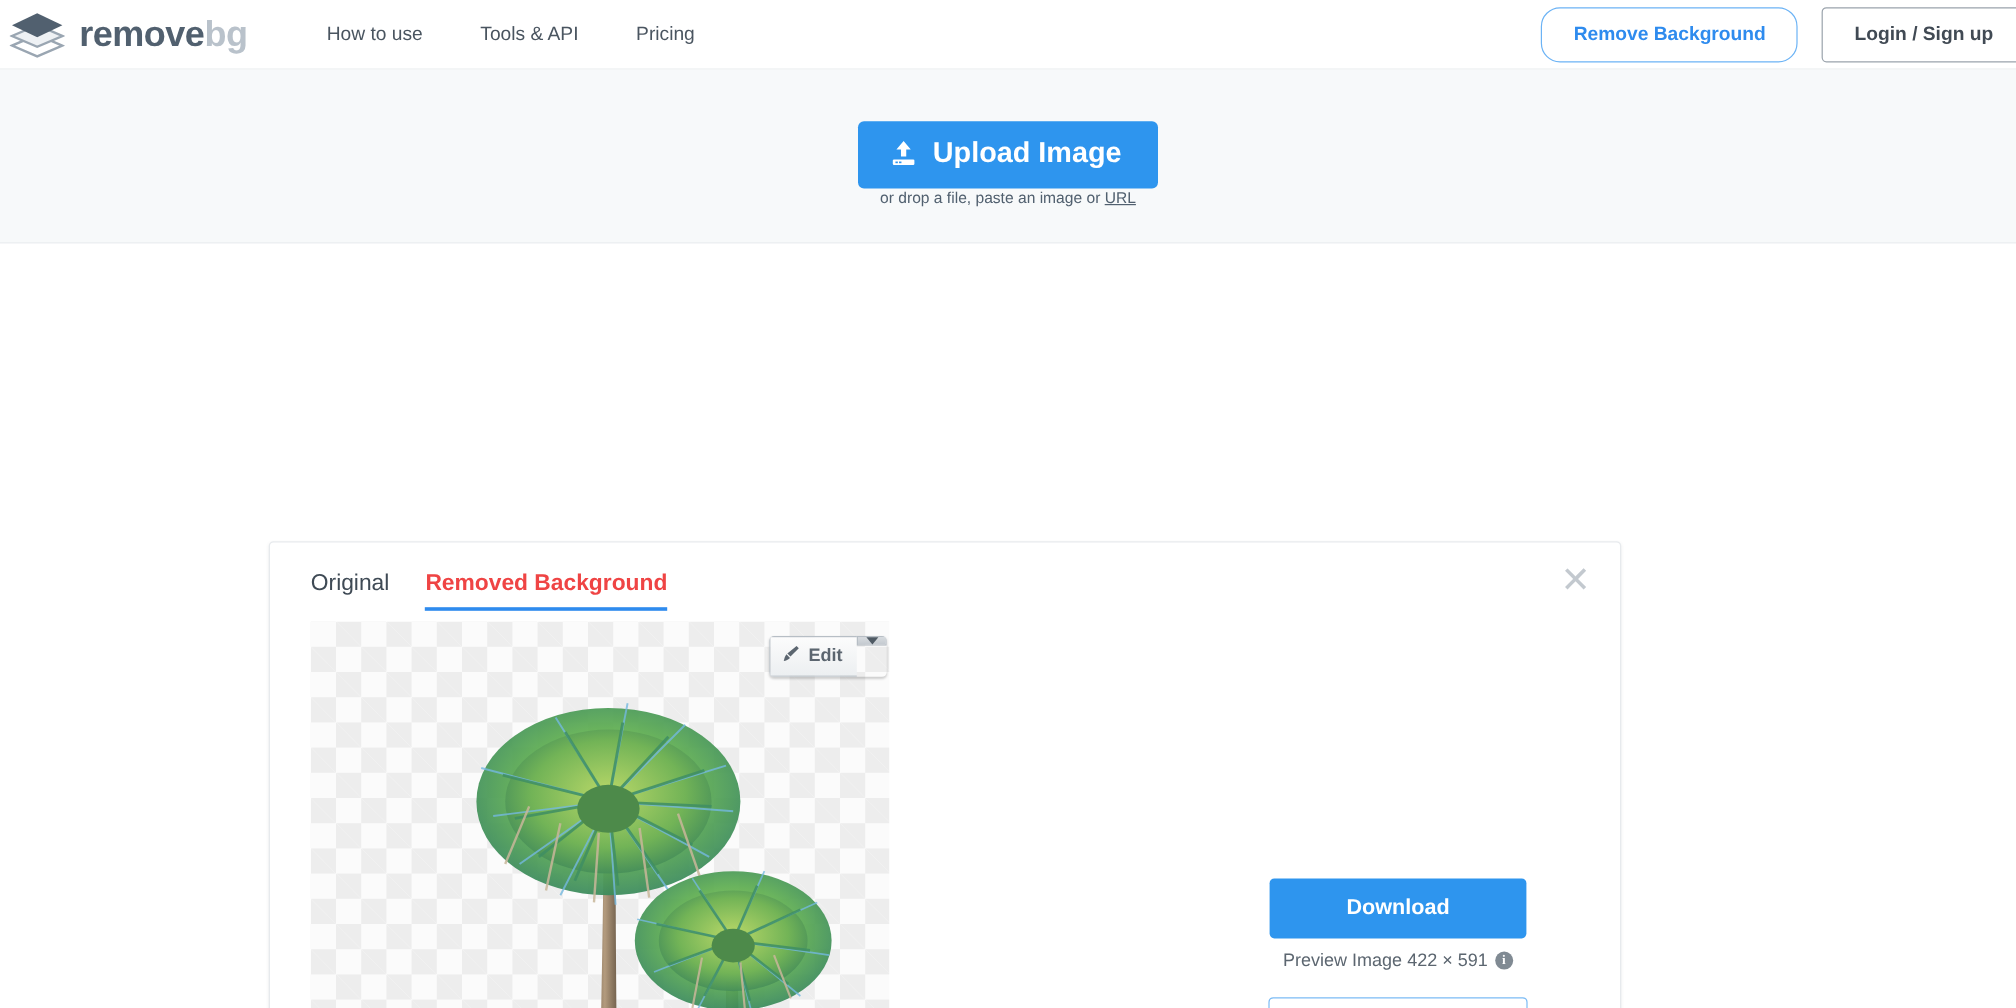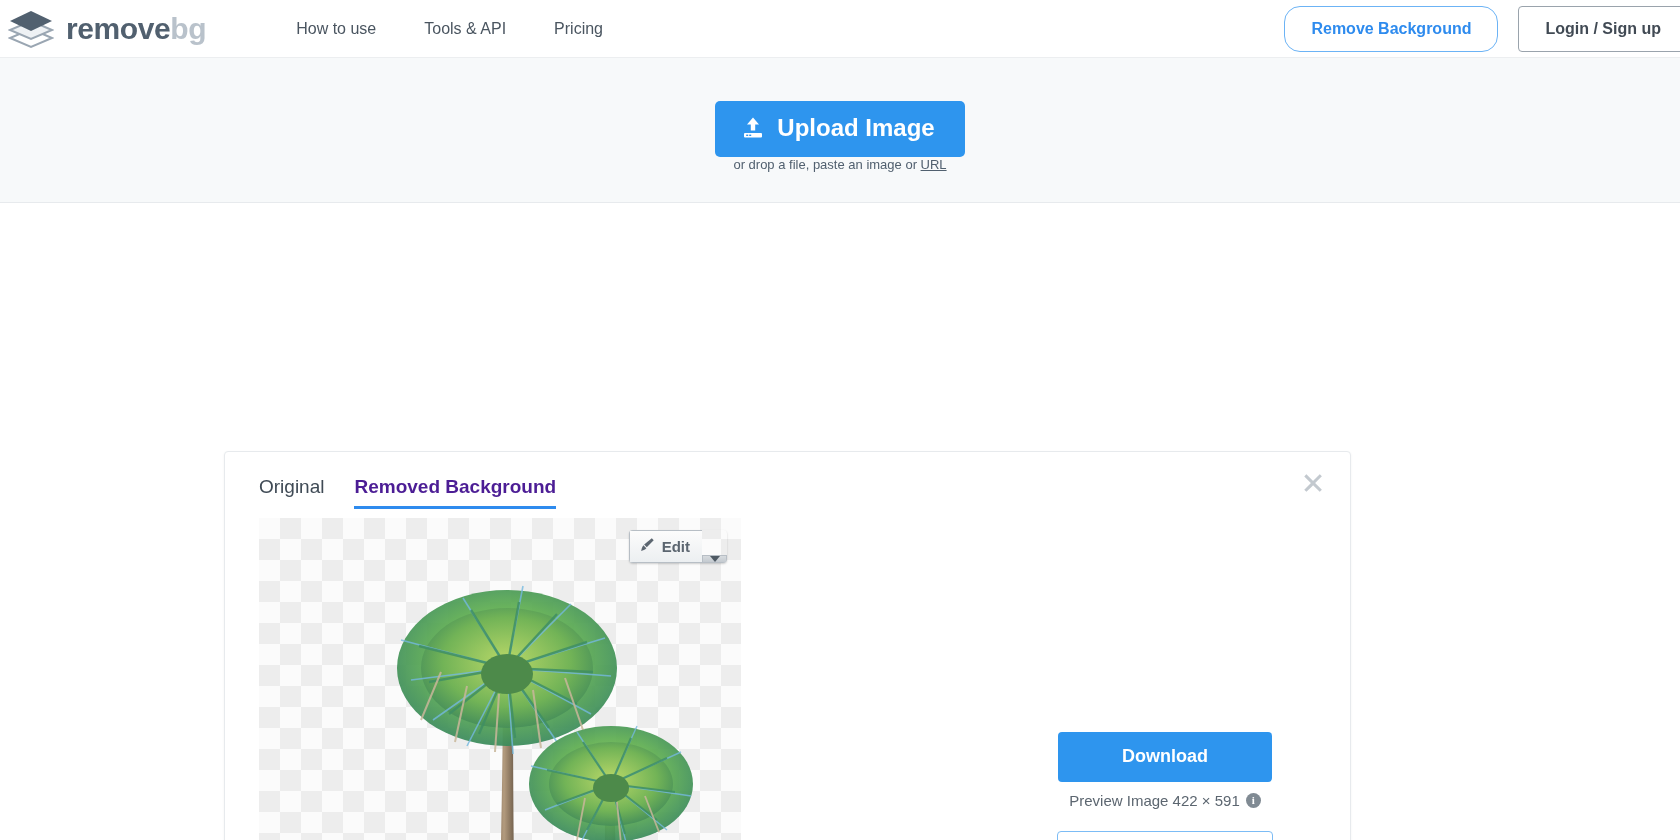--- a/index.html
+++ b/index.html
@@ -19,21 +19,21 @@
     align-items: center;
     padding-left: 8px;
     border-bottom: 1px solid #eceef0;
   }
   .logo-wrap { display: flex; align-items: center; gap: 12px; }
   .logo-mark { width: 46px; height: 40px; position: relative; }
   .logo-text { font-size: 30px; font-weight: 700; letter-spacing: -0.4px; }
   .logo-text .rm { color: #51606f; }
   .logo-text .bg { color: #b9c2cb; }
 
-  .nav { display: flex; align-items: flex-end; margin-left: 90px; gap: 48px; }
+  .nav { display: flex; align-items: flex-end; margin-left: 66px; gap: 48px; }
   .nav a {
     font-size: 16px; color: #4a5560; text-decoration: none; font-weight: 400;
     white-space: nowrap;
   }
 
   .header-actions {
     position: absolute; right: -8px; top: 50%; transform: translateY(-50%);
     display: flex; align-items: center; gap: 20px;
   }
   .btn-outline-blue {
@@ -73,21 +73,21 @@
     background: #fff;
     border: 1px solid #e7eaed;
     border-radius: 4px;
     box-shadow: 0 1px 3px rgba(0,0,0,0.05);
   }
   .tabs { display: flex; align-items: flex-end; gap: 30px; padding: 24px 0 0 34px; }
   .tab {
     font-size: 19px; padding-bottom: 8px; cursor: pointer; color: #3f4a55;
     border-bottom: 3px solid transparent;
   }
-  .tab.active { color: #4c1d95; font-weight: 700; border-bottom-color: #2e8bee; text-align: right; }
+  .tab.active { color: #ef4444; font-weight: 700; border-bottom-color: #2e8bee; text-align: right; }
 
   .close-x {
     position: absolute; right: 22px; top: 18px;
     width: 30px; height: 30px; cursor: pointer;
     color: #c3c9cf; font-size: 30px; line-height: 28px; text-align: center;
     font-weight: 400;
   }
 
   
   .preview {
@@ -97,22 +97,22 @@
       linear-gradient(45deg, #ededed 25%, transparent 25%, transparent 75%, #ededed 75%),
       linear-gradient(45deg, #ededed 25%, transparent 25%, transparent 75%, #ededed 75%);
     background-size: 42px 42px;
     background-position: 0 0, 21px 21px;
     background-color: #fbfbfb;
     overflow: hidden;
   }
   .palm-svg { position: absolute; left: 0; top: 0; width: 482px; height: 560px; }
 
   .edit-group {
-    position: absolute; right: 14px; top: 12px;
-    display: flex; align-items: flex-end;
+    position: absolute; right: 2px; top: 12px;
+    display: flex; align-items: flex-start;
     border-radius: 4px; overflow: hidden;
     box-shadow: 0 1px 2px rgba(0,0,0,0.18);
   }
   .edit-btn {
     background: linear-gradient(#fcfcfc, #eceff1);
     border: 1px solid #b7bec5; border-right: none;
     color: #5c6670; font-size: 15px; font-weight: 700;
     padding: 6px 12px 7px 10px; display: flex; align-items: center; gap: 7px;
     cursor: pointer;
   }

